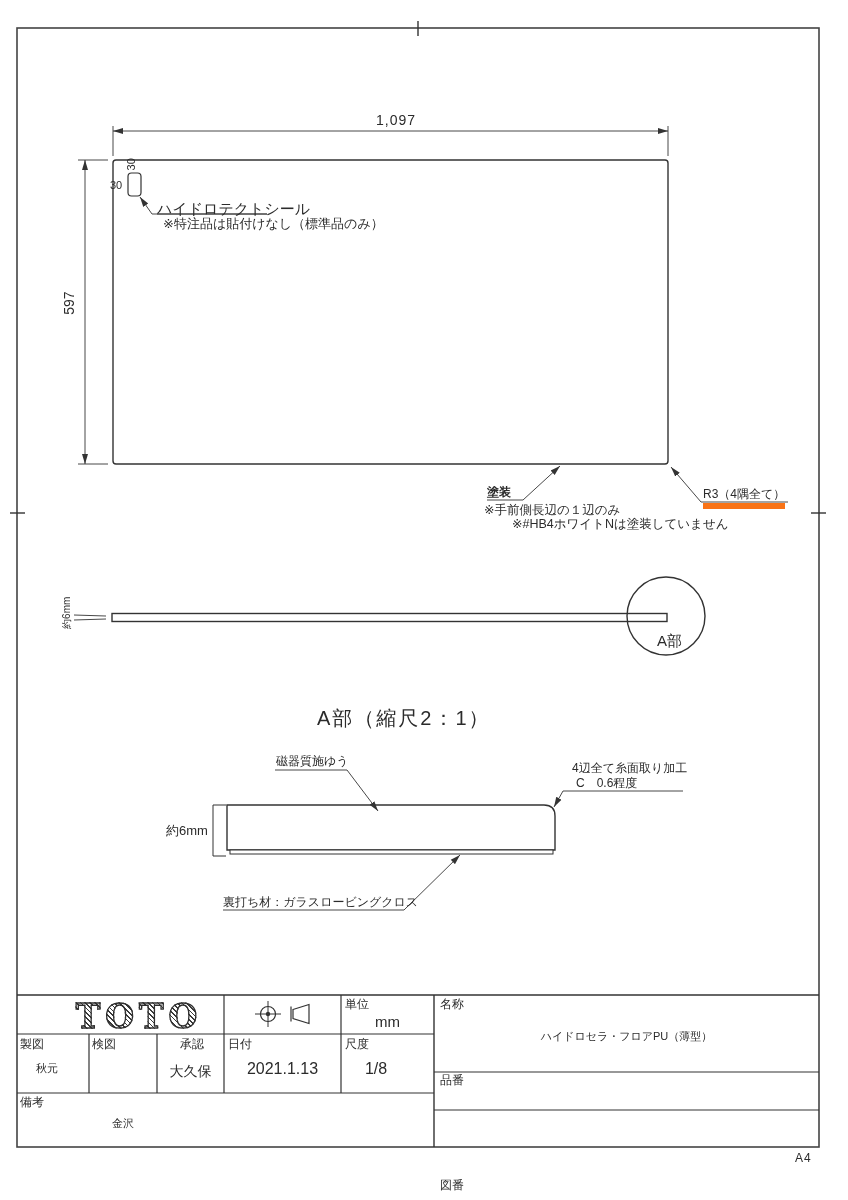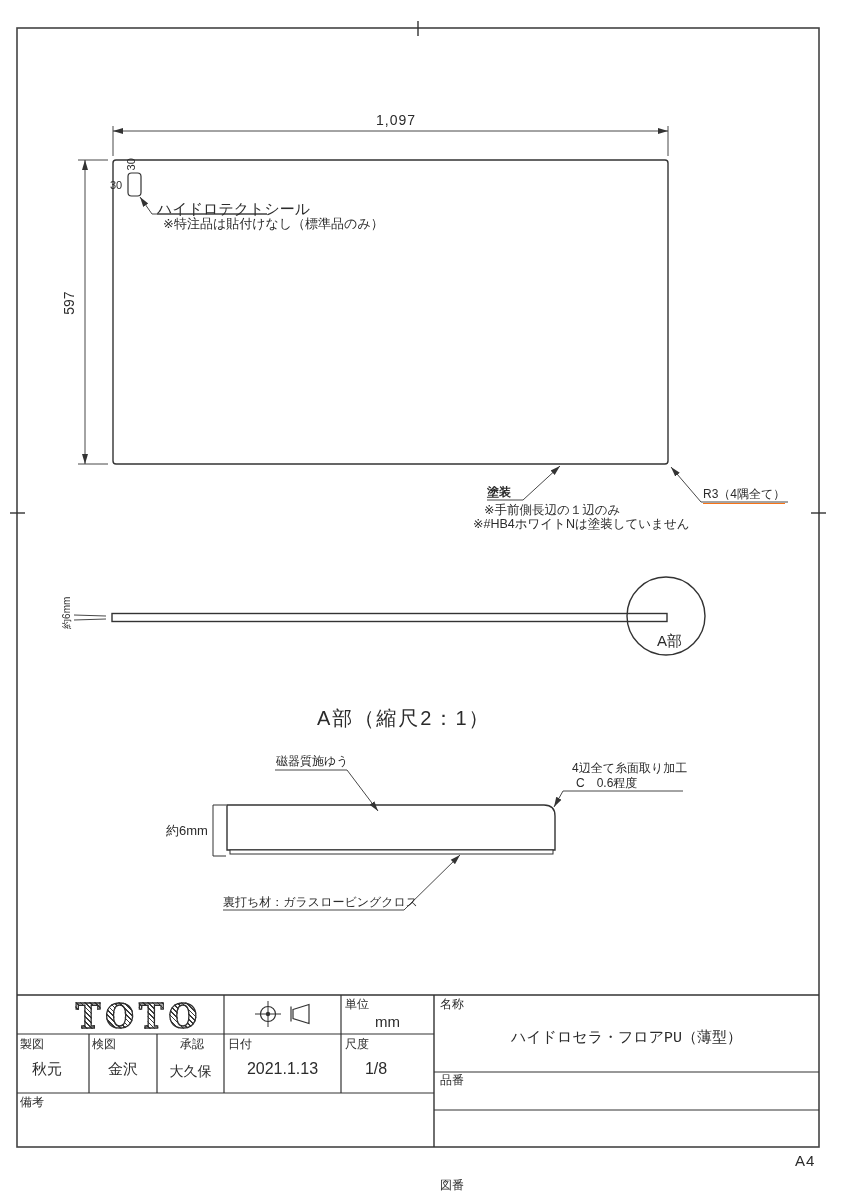--- a/index.html
+++ b/index.html
@@ -14,21 +14,21 @@
   .rot{transform:rotate(-90deg);transform-origin:center center;text-align:center;}
   .ctr{text-align:center;}
   .logo{
     font-family:"DejaVu Serif","Liberation Serif",serif;
     font-weight:700;font-size:33px;letter-spacing:5px;text-align:center;
     background:repeating-linear-gradient(45deg,#3a3a3a 0 1.2px,#ffffff 1.2px 3.4px);
     -webkit-background-clip:text;background-clip:text;color:transparent;
     -webkit-text-stroke:1.3px #2e2e2e;
   }
   .lbl{font-size:12px;}
-  .val{font-size:15px;font-family:Liberation Mono, monospace;}
+  .val{font-size:11px;}
 </style>
 </head>
 <body>
 
 <div class="sheet">
 
   <svg class="overlay" viewBox="0 0 848 1200" xmlns="http://www.w3.org/2000/svg">
     <defs>
       <marker id="arrE" markerWidth="11" markerHeight="8" refX="10" refY="4" orient="auto" markerUnits="userSpaceOnUse">
         <path d="M10,4 L0,1 L0,7 Z" fill="#333"></path>
@@ -96,56 +96,56 @@
   </svg>
 
   <div class="txt" style="left:376px;top:112px;font-size:14px;letter-spacing:1px;">1,097</div>
   <div class="txt rot" style="left:49px;top:295px;width:40px;font-size:14px;">597</div>
   <div class="txt rot" style="left:120px;top:158px;width:22px;font-size:11px;">30</div>
   <div class="txt" style="left:110px;top:179px;font-size:11px;">30</div>
   <div class="txt" style="left:157px;top:200px;font-size:15px;">ハイドロテクトシール</div>
   <div class="txt" style="left:163px;top:217px;font-size:13px;">※特注品は貼付けなし（標準品のみ）</div>
   <div class="txt" style="left:487px;top:486px;font-size:12px;font-weight:bold;">塗装</div>
   <div class="txt" style="left:484px;top:503px;font-size:12.5px;">※手前側長辺の１辺のみ</div>
-  <div class="txt" style="left:473px;top:517px;font-size:12.5px;">※#HB4ホワイトNは塗装していません</div>
-  <div class="txt" style="left:703px;top:488px;font-size:12px;border-bottom:1px solid #f97316;padding-bottom:1px;">R3（4隅全て）</div>
+  <div class="txt" style="left:512px;top:517px;font-size:12.5px;">※#HB4ホワイトNは塗装していません</div>
+  <div class="txt" style="left:703px;top:488px;font-size:12px;border-bottom:6px solid #f97316;padding-bottom:1px;">R3（4隅全て）</div>
 
   <div class="txt rot" style="left:44px;top:607px;width:46px;font-size:10px;">約6mm</div>
   <div class="txt" style="left:657px;top:632px;font-size:15px;">A部</div>
 
   <div class="txt" style="left:317px;top:707px;font-size:20px;letter-spacing:2px;">A部（縮尺2：1）</div>
   <div class="txt" style="left:276px;top:755px;font-size:12px;">磁器質施ゆう</div>
   <div class="txt" style="left:572px;top:762px;font-size:12px;">4辺全て糸面取り加工</div>
   <div class="txt" style="left:576px;top:777px;font-size:12px;">C　0.6程度</div>
   <div class="txt" style="left:166px;top:824px;font-size:13px;">約6mm</div>
   <div class="txt" style="left:223px;top:896px;font-size:12px;">裏打ち材：ガラスロービングクロス</div>
 
   <div class="txt logo" style="left:17px;top:998px;width:244px;">TOTO</div>
 
   <div class="txt lbl" style="left:345px;top:998px;">単位</div>
   <div class="txt ctr" style="left:341px;top:1013px;width:93px;font-size:15px;">mm</div>
 
   <div class="txt lbl" style="left:20px;top:1038px;">製図</div>
   <div class="txt ctr val" style="left:17px;top:1062px;width:60px;">秋元</div>
 
   <div class="txt lbl" style="left:92px;top:1038px;">検図</div>
-  <div class="txt ctr val" style="left:89px;top:1062px;width:68px;">金沢</div>
+  <div class="txt ctr val" style="left:89px;top:1117px;width:68px;">金沢</div>
 
   <div class="txt lbl" style="left:160px;top:1038px;margin-left:20px;">承認</div>
   <div class="txt ctr" style="left:157px;top:1063px;width:67px;font-size:14px;">大久保</div>
 
   <div class="txt lbl" style="left:228px;top:1038px;">日付</div>
   <div class="txt ctr" style="left:224px;top:1060px;width:117px;font-size:16px;">2021.1.13</div>
 
   <div class="txt lbl" style="left:345px;top:1038px;">尺度</div>
   <div class="txt ctr" style="left:341px;top:1060px;width:70px;font-size:16px;">1/8</div>
 
   <div class="txt lbl" style="left:20px;top:1096px;">備考</div>
 
   <div class="txt lbl" style="left:440px;top:998px;">名称</div>
   <div class="txt ctr val" style="left:434px;top:1030px;width:385px;">ハイドロセラ・フロアPU（薄型）</div>
 
   <div class="txt lbl" style="left:440px;top:1074px;">品番</div>
 
   <div class="txt lbl" style="left:440px;top:1179px;">図番</div>
 
-  <div class="txt" style="left:795px;top:1152px;font-size:15px;letter-spacing:1px;">A4</div>
+  <div class="txt" style="left:795px;top:1152px;font-size:12px;letter-spacing:1px;">A4</div>
 </div>
 
 </body></html>

